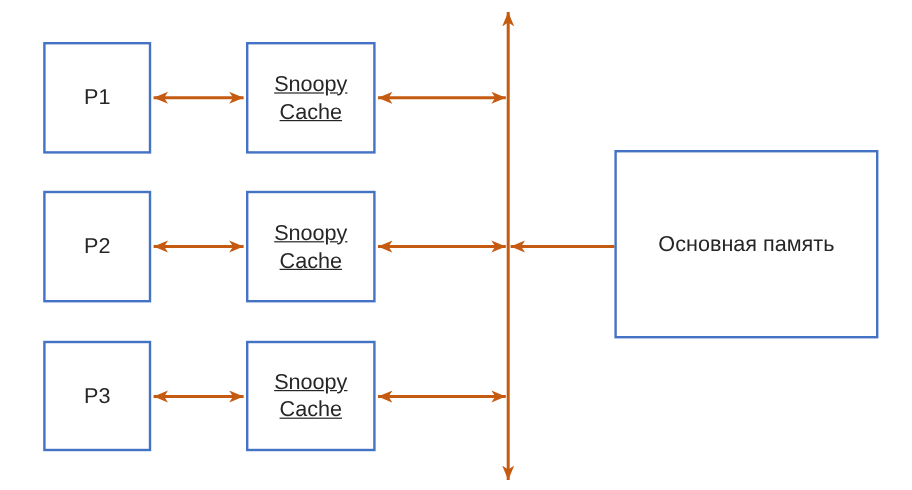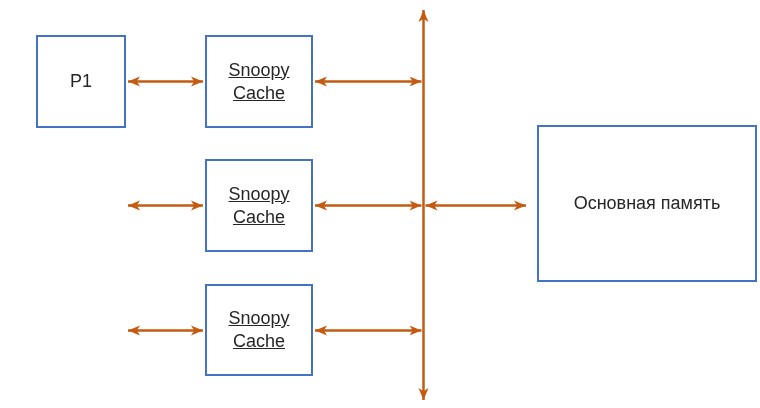--- a/index.html
+++ b/index.html
@@ -40,21 +40,21 @@
     color: var(--text, #262626);
     font-size: 18px;
     line-height: 23px;
   }
   .proc  { left: 36px;  width: 90px;  height: 93px; }
   .cache { left: 205px; width: 108px; height: 93px; text-decoration: underline; }
   .row1 { top: 35px; }
   .row2 { top: 159px; }
   .row3 { top: 284px; height: 92px; }
   .memory {
-    left: 537px;
+    left: 512px;
     top: 125px;
     width: 220px;
     height: 157px;
   }
   .label-line { display: block; }
 </style>
 </head>
 <body>
 
 <div class="canvas">
@@ -80,25 +80,31 @@
   </svg>
 
   <div class="node proc row1">
     <span class="label-line">P1</span>
   </div>
   <div class="node cache row1">
     <span class="label-line">Snoopy</span>
     <span class="label-line">Cache</span>
   </div>
 
+  <div class="node proc row2">
+    <span class="label-line">P2</span>
+  </div>
   <div class="node cache row2">
     <span class="label-line">Snoopy</span>
     <span class="label-line">Cache</span>
   </div>
 
+  <div class="node proc row3">
+    <span class="label-line">P3</span>
+  </div>
   <div class="node cache row3">
     <span class="label-line">Snoopy</span>
     <span class="label-line">Cache</span>
   </div>
 
   <div class="node memory">
     <span class="label-line">Основная память</span>
   </div>
 
 </div>

